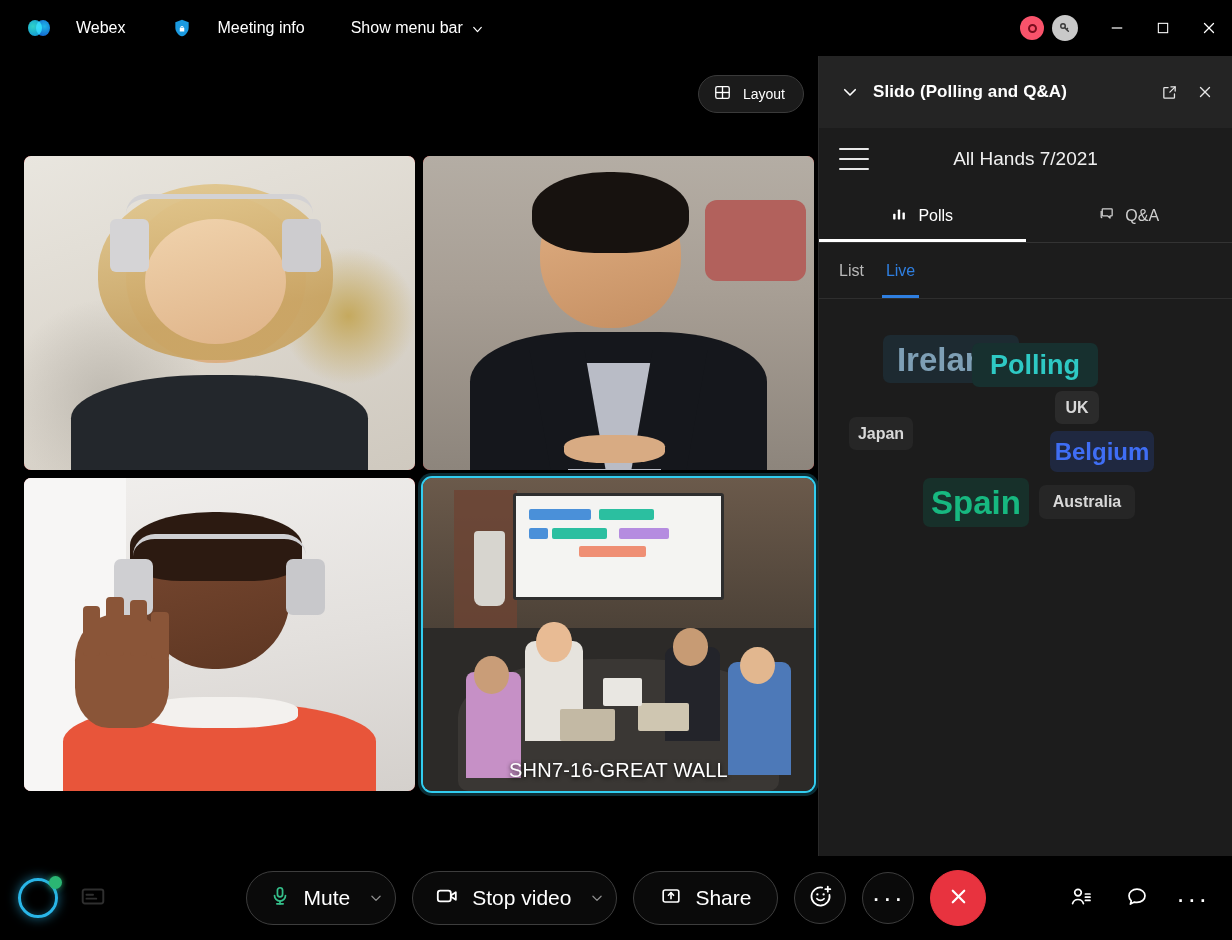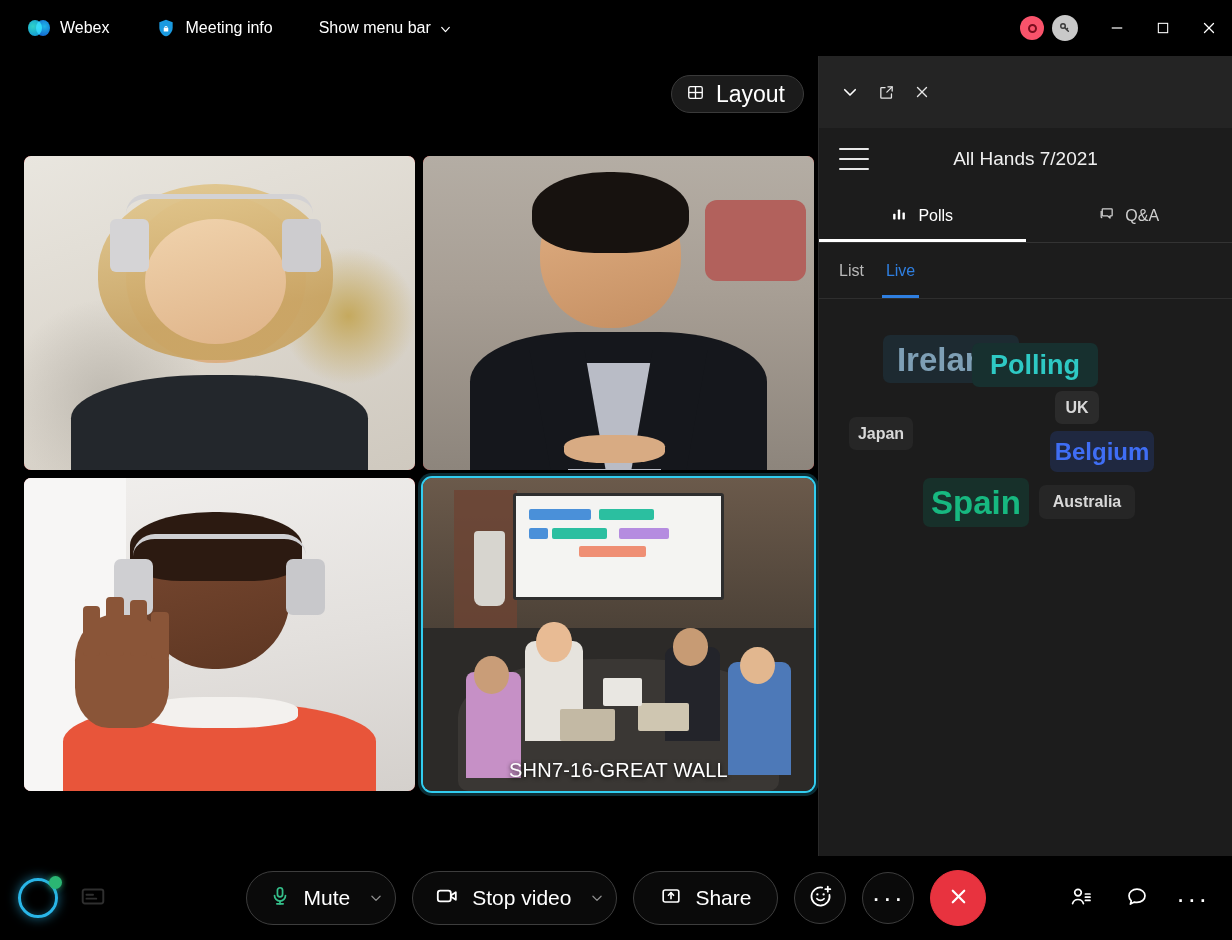--- a/index.html
+++ b/index.html
@@ -11,21 +11,21 @@
     -webkit-font-smoothing:antialiased;
   }
   .app { position:relative; width:1232px; height:940px; background:#000; }
 
   
   .titlebar {
     position:absolute; left:0; top:0; width:1232px; height:56px;
     background:#000; display:flex; align-items:center;
   }
   .tb-item {
-    display:flex; align-items:center; gap:10px;
+    display:flex; align-items:center; gap:26px;
     height:36px; padding:0 10px; border-radius:6px;
     color:#ffffff; font-size:16px; cursor:default; white-space:nowrap;
   }
   .tb-item.brand { margin-left:18px; }
   .tb-item.info { margin-left:26px; }
   .tb-item.menubar { margin-left:26px; gap:8px; }
   .webex-logo { width:22px; height:16px; position:relative; flex:none; }
   .webex-logo i {
     position:absolute; top:0; width:14px; height:16px; border-radius:50%;
     mix-blend-mode:screen;
@@ -55,21 +55,21 @@
   }
   .wbtn svg { display:block; }
 
   
   .stage { position:absolute; left:0; top:56px; width:818px; height:800px; background:#000; }
   .layout-btn {
     position:absolute; right:14px; top:19px;
     height:38px; padding:0 18px 0 14px; border-radius:19px;
     background:#1b1b1b; border:1px solid #3a3a3a;
     display:flex; align-items:center; gap:11px;
-    color:#fff; font-size:23px; cursor:pointer;
+    color:#fff; font-size:14px; cursor:pointer;
   }
 
   .grid {
     position:absolute; left:24px; top:100px; width:790px; height:635px;
     display:grid; grid-template-columns:1fr 1fr; grid-template-rows:1fr 1fr; gap:8px;
   }
   .tile {
     position:relative; border-radius:7px; overflow:hidden; background:#ef4444;
   }
   .tile.active { outline:4px solid #32cdf0; outline-offset:-2px; border-radius:9px;
@@ -348,20 +348,21 @@
   </div>
 
   <div class="panel">
 
     <div class="panel-head">
       <span class="ph-icon">
         <svg viewBox="0 0 24 24" width="18" height="18" fill="none" stroke="#fff" stroke-width="2.2" stroke-linecap="round" stroke-linejoin="round">
             <polyline points="5 9 12 16 19 9"></polyline>
           </svg>
       </span>
+      <span class="panel-title">Slido (Polling and Q&amp;A)</span>
       <span class="ph-icon">
         <svg viewBox="0 0 24 24" width="17" height="17" fill="none" stroke="#e6e6e6" stroke-width="1.8" stroke-linecap="round" stroke-linejoin="round">
           <path d="M14 4h6v6"></path>
             <path d="M20 4l-7.5 7.5"></path>
             <path d="M19 14v5a1 1 0 0 1-1 1H5a1 1 0 0 1-1-1V6a1 1 0 0 1 1-1h5"></path>
         </svg>
       </span>
       <span class="ph-icon">
         <svg viewBox="0 0 24 24" width="18" height="18" stroke="#e6e6e6" stroke-width="1.8" stroke-linecap="round">
           <line x1="6" y1="6" x2="18" y2="18"></line>

